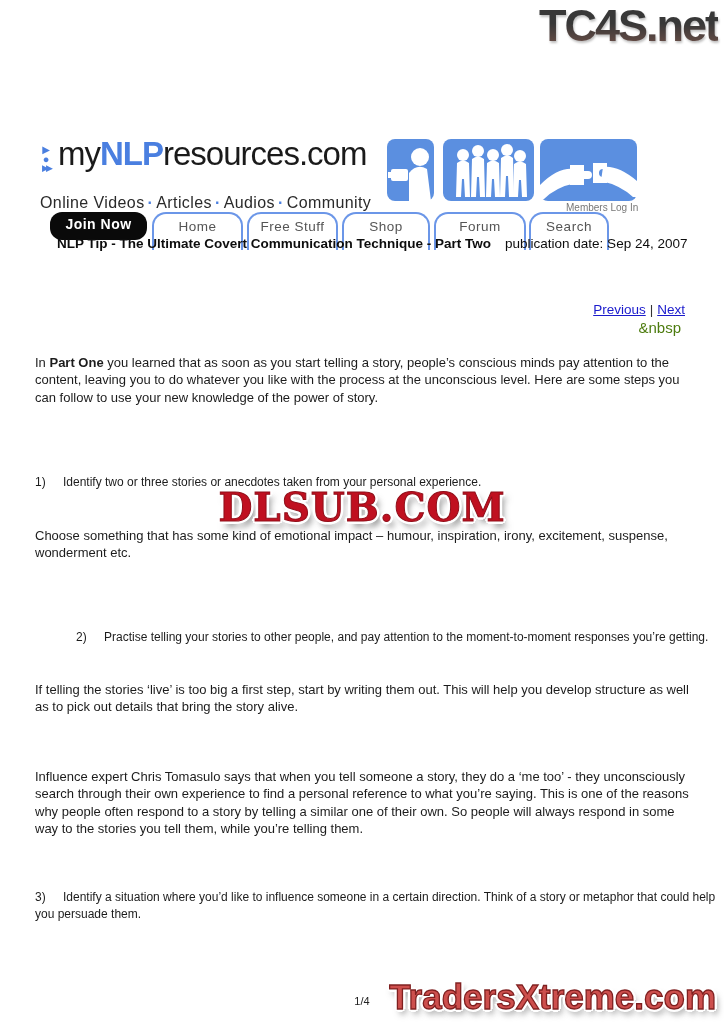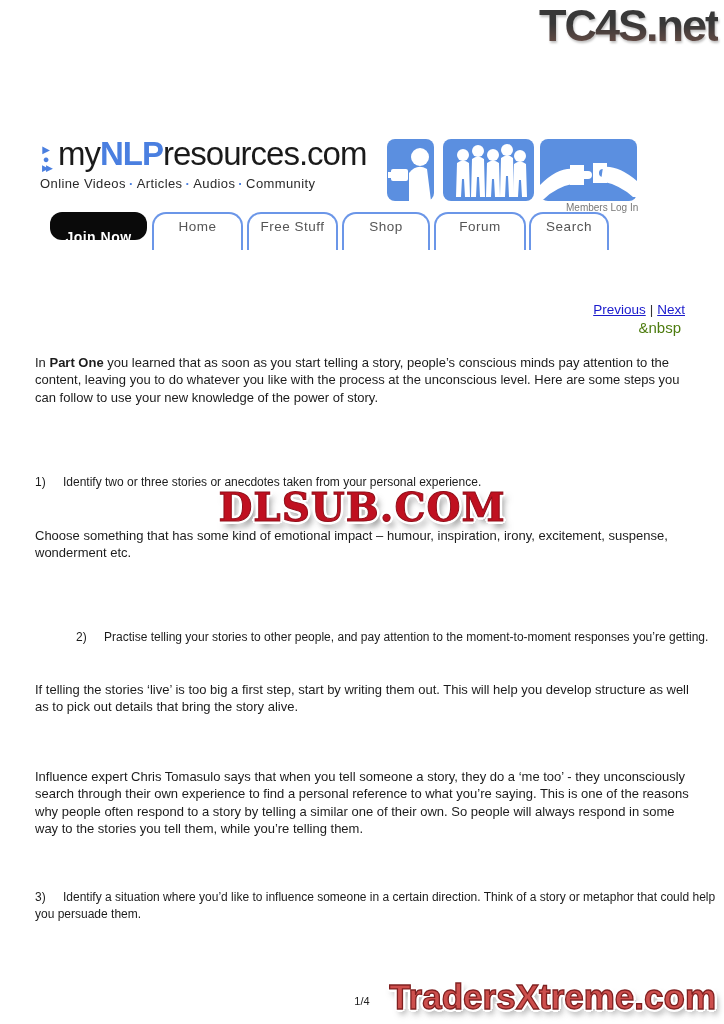--- a/index.html
+++ b/index.html
@@ -16,40 +16,40 @@
     filter:drop-shadow(1px 2px 1px rgba(0,0,0,0.25));
   }
   
   .logo-row{position:absolute;left:38px;top:136px;display:flex;align-items:flex-start;}
   .logo-icon{display:flex;flex-direction:column;align-items:center;margin-top:9px;margin-right:4px;width:16px;color:#4a7fe0;}
   .logo-icon .g1{font-size:10px;line-height:9px;}
   .logo-icon .g2{font-size:11px;line-height:10px;}
   .logo-icon .g3{font-size:9px;line-height:9px;letter-spacing:-3px;}
   .brand{font-size:33px;letter-spacing:-1px;color:#1a1a1a;line-height:36px;white-space:nowrap;}
   .brand .hl{color:#4a7fe0;font-weight:bold;}
-  .tagline{position:absolute;left:40px;top:176px;font-size:13px;color:#2a2a2a;letter-spacing:0.4px;white-space:nowrap;}
+  .tagline{position:absolute;left:40px;top:194px;font-size:16px;color:#2a2a2a;letter-spacing:0.4px;white-space:nowrap;}
   .tagline .dot{color:#4a7fe0;font-weight:bold;padding:0 3px;}
   
   .thumb{position:absolute;top:139px;height:62px;background:#5b8fe0;border-radius:8px;}
   .thumb svg{display:block;width:100%;height:100%;}
   .t1{left:387px;width:47px;}
   .t2{left:443px;width:91px;}
   .t3{left:540px;width:97px;}
   .members{position:absolute;left:566px;top:202px;font-size:10px;color:#777;}
   
   .tab{
     position:absolute;top:212px;height:38px;box-sizing:border-box;
     border:2px solid #6b96e8;border-bottom:none;border-radius:14px 14px 0 0;
     background:transparent;text-align:center;font-size:13.5px;color:#555;
     letter-spacing:0.5px;padding-top:5px;z-index:1;cursor:pointer;
   }
   .tab-join{
     position:absolute;top:212px;left:50px;width:97px;height:28px;box-sizing:border-box;
     background:#0a0a0a;border-radius:12px;color:#fff;font-weight:bold;font-size:14px;
-    text-align:center;padding-top:17px;letter-spacing:0.5px;z-index:2;cursor:pointer;
+    text-align:center;padding-top:4px;letter-spacing:0.5px;z-index:2;cursor:pointer;
   }
   .tab-home{left:152px;width:91px;}
   .tab-free{left:247px;width:91px;}
   .tab-shop{left:342px;width:88px;}
   .tab-forum{left:434px;width:92px;}
   .tab-search{left:529px;width:80px;}
   
   .article-title{position:absolute;left:57px;top:236px;z-index:3;font-size:13.5px;white-space:nowrap;color:#0d0d0d;}
   .article-title .t{font-weight:bold;}
   .article-title .d{font-weight:normal;margin-left:14px;}
@@ -141,20 +141,21 @@
   </div>
   <div class="members">Members Log In</div>
 
   <div class="tab-join">Join Now</div>
   <div class="tab tab-free">Free Stuff</div>
   <div class="tab tab-home">Home</div>
   <div class="tab tab-forum">Forum</div>
   <div class="tab tab-shop">Shop</div>
   <div class="tab tab-search">Search</div>
 
+  <div class="article-title"><span class="t">NLP Tip - The Ultimate Covert Communication Technique - Part Two</span><span class="d">publication date: Sep 24, 2007</span></div>
 
   <div class="pager"><a>Previous</a><span class="sep">|</span><a>Next</a></div>
   <div class="nbsp-artifact">&amp;nbsp</div>
 
   <div class="para p-intro"><span>In </span><b>Part One</b><span> you learned that as soon as you start telling a story, people’s conscious minds pay attention to the content, leaving you to do whatever you like with the process at the unconscious level. Here are some steps you can follow to use your new knowledge of the power of story.</span></div>
 
   <div class="step s1"><span class="num">1)</span><span>Identify two or three stories or anecdotes taken from your personal experience.</span></div>
 
   <div class="dlsub">DLSUB.COM</div>
 

